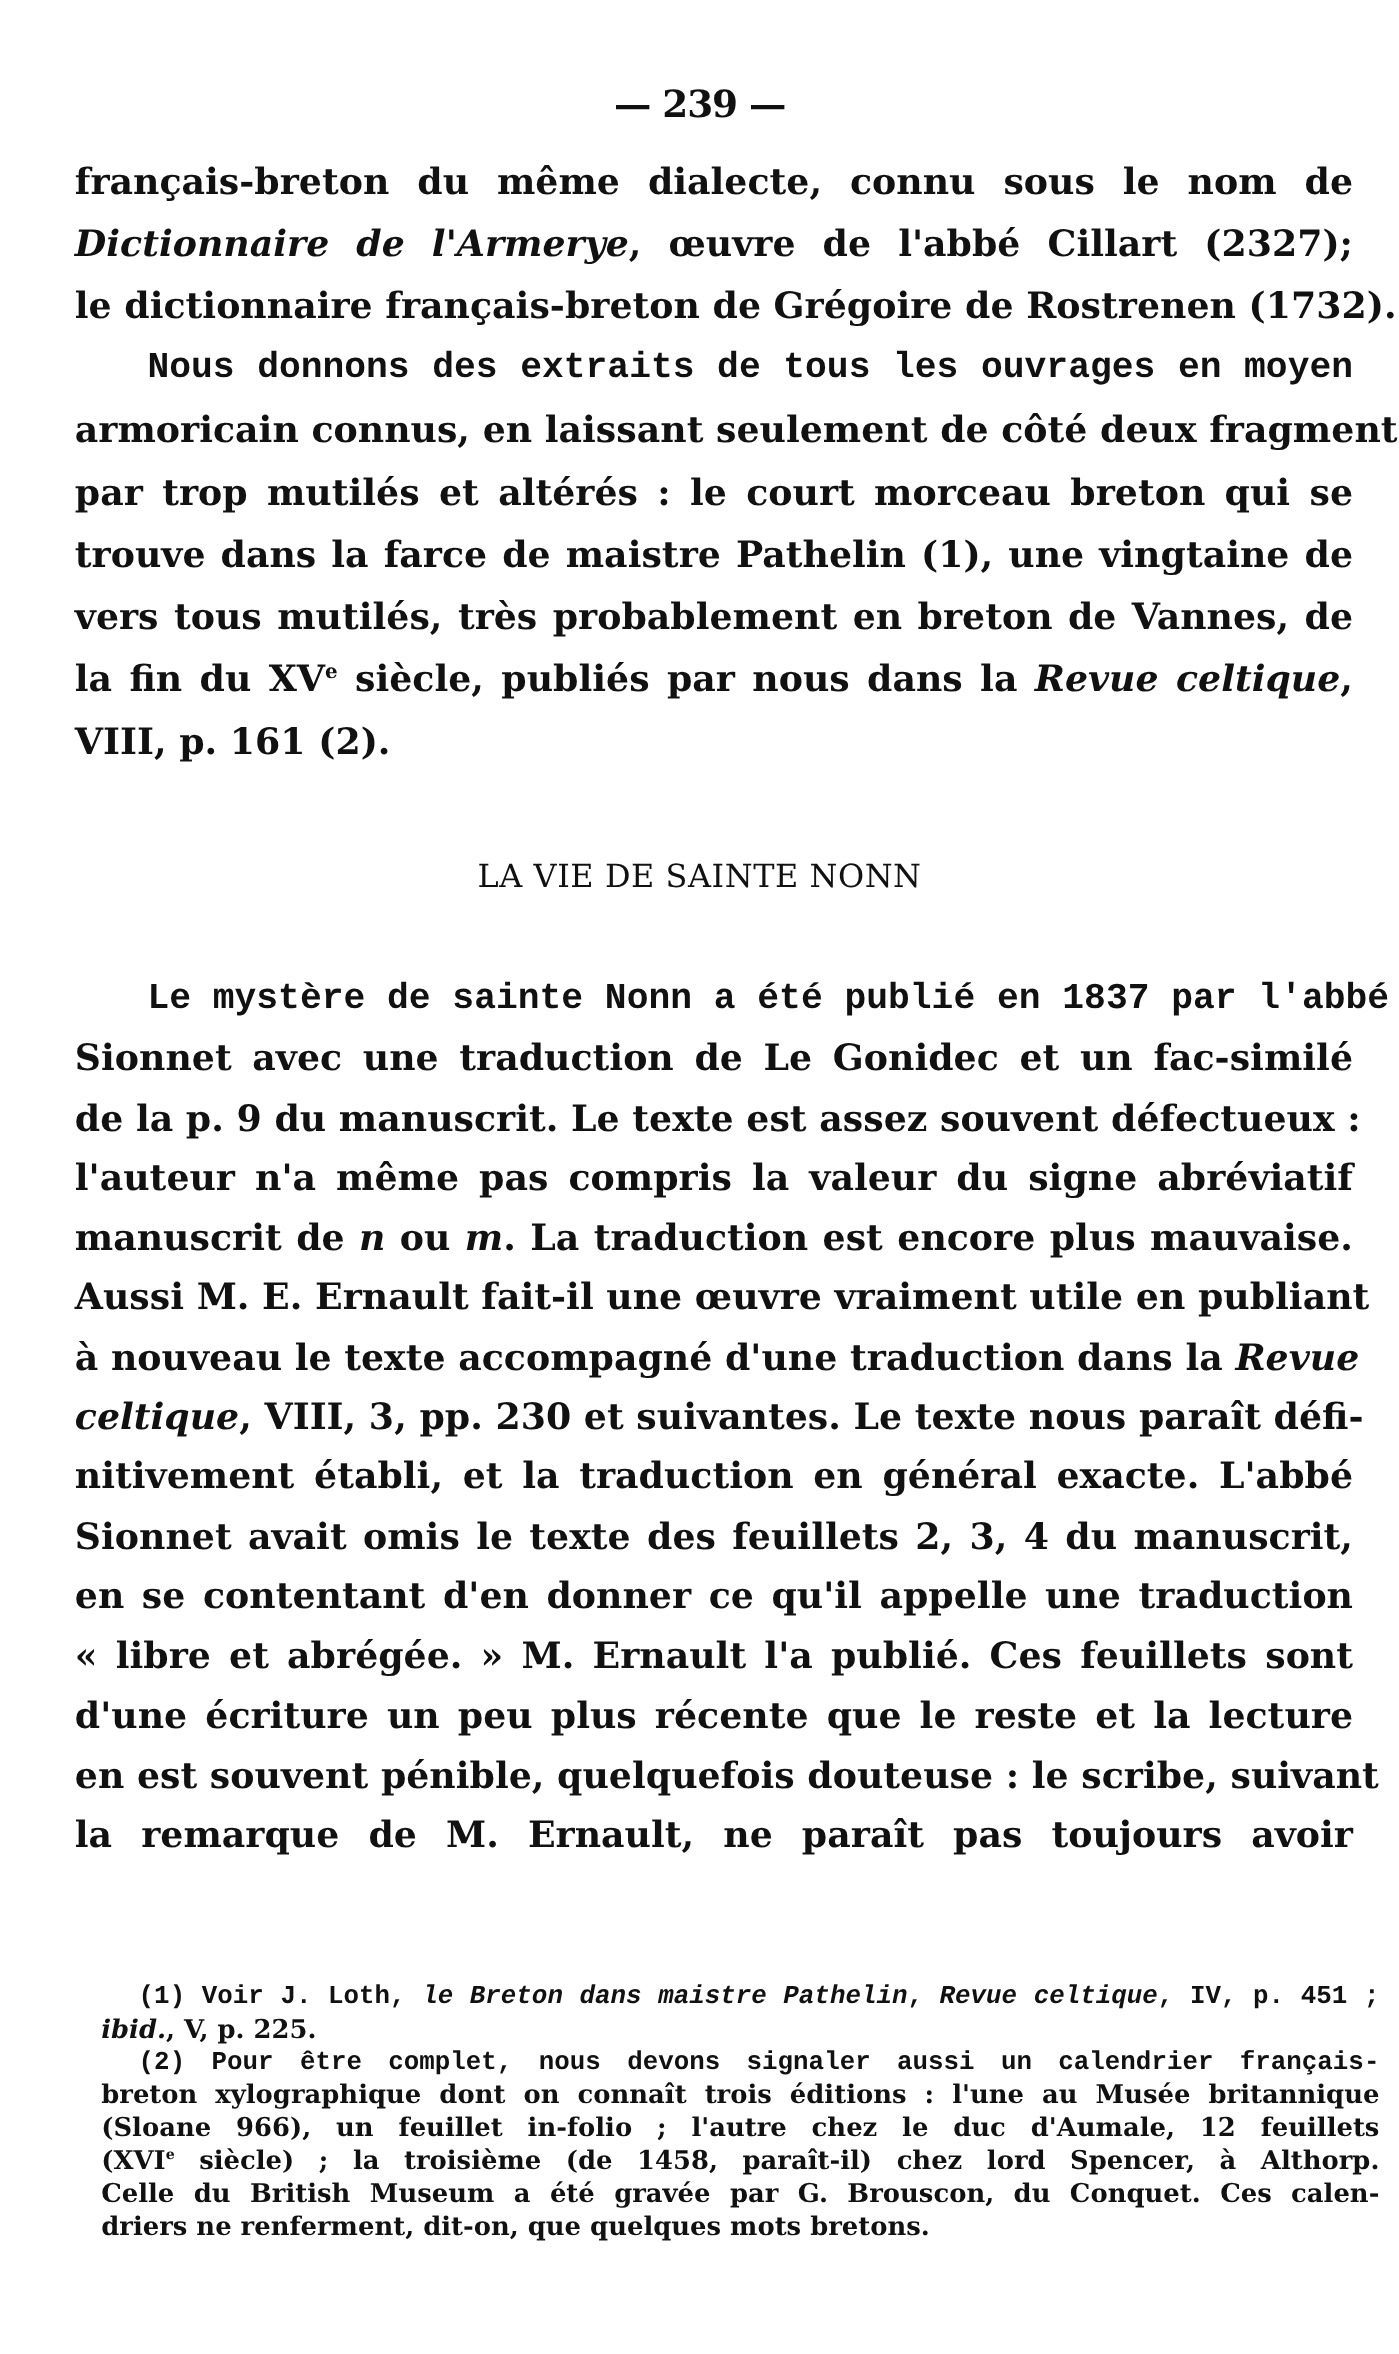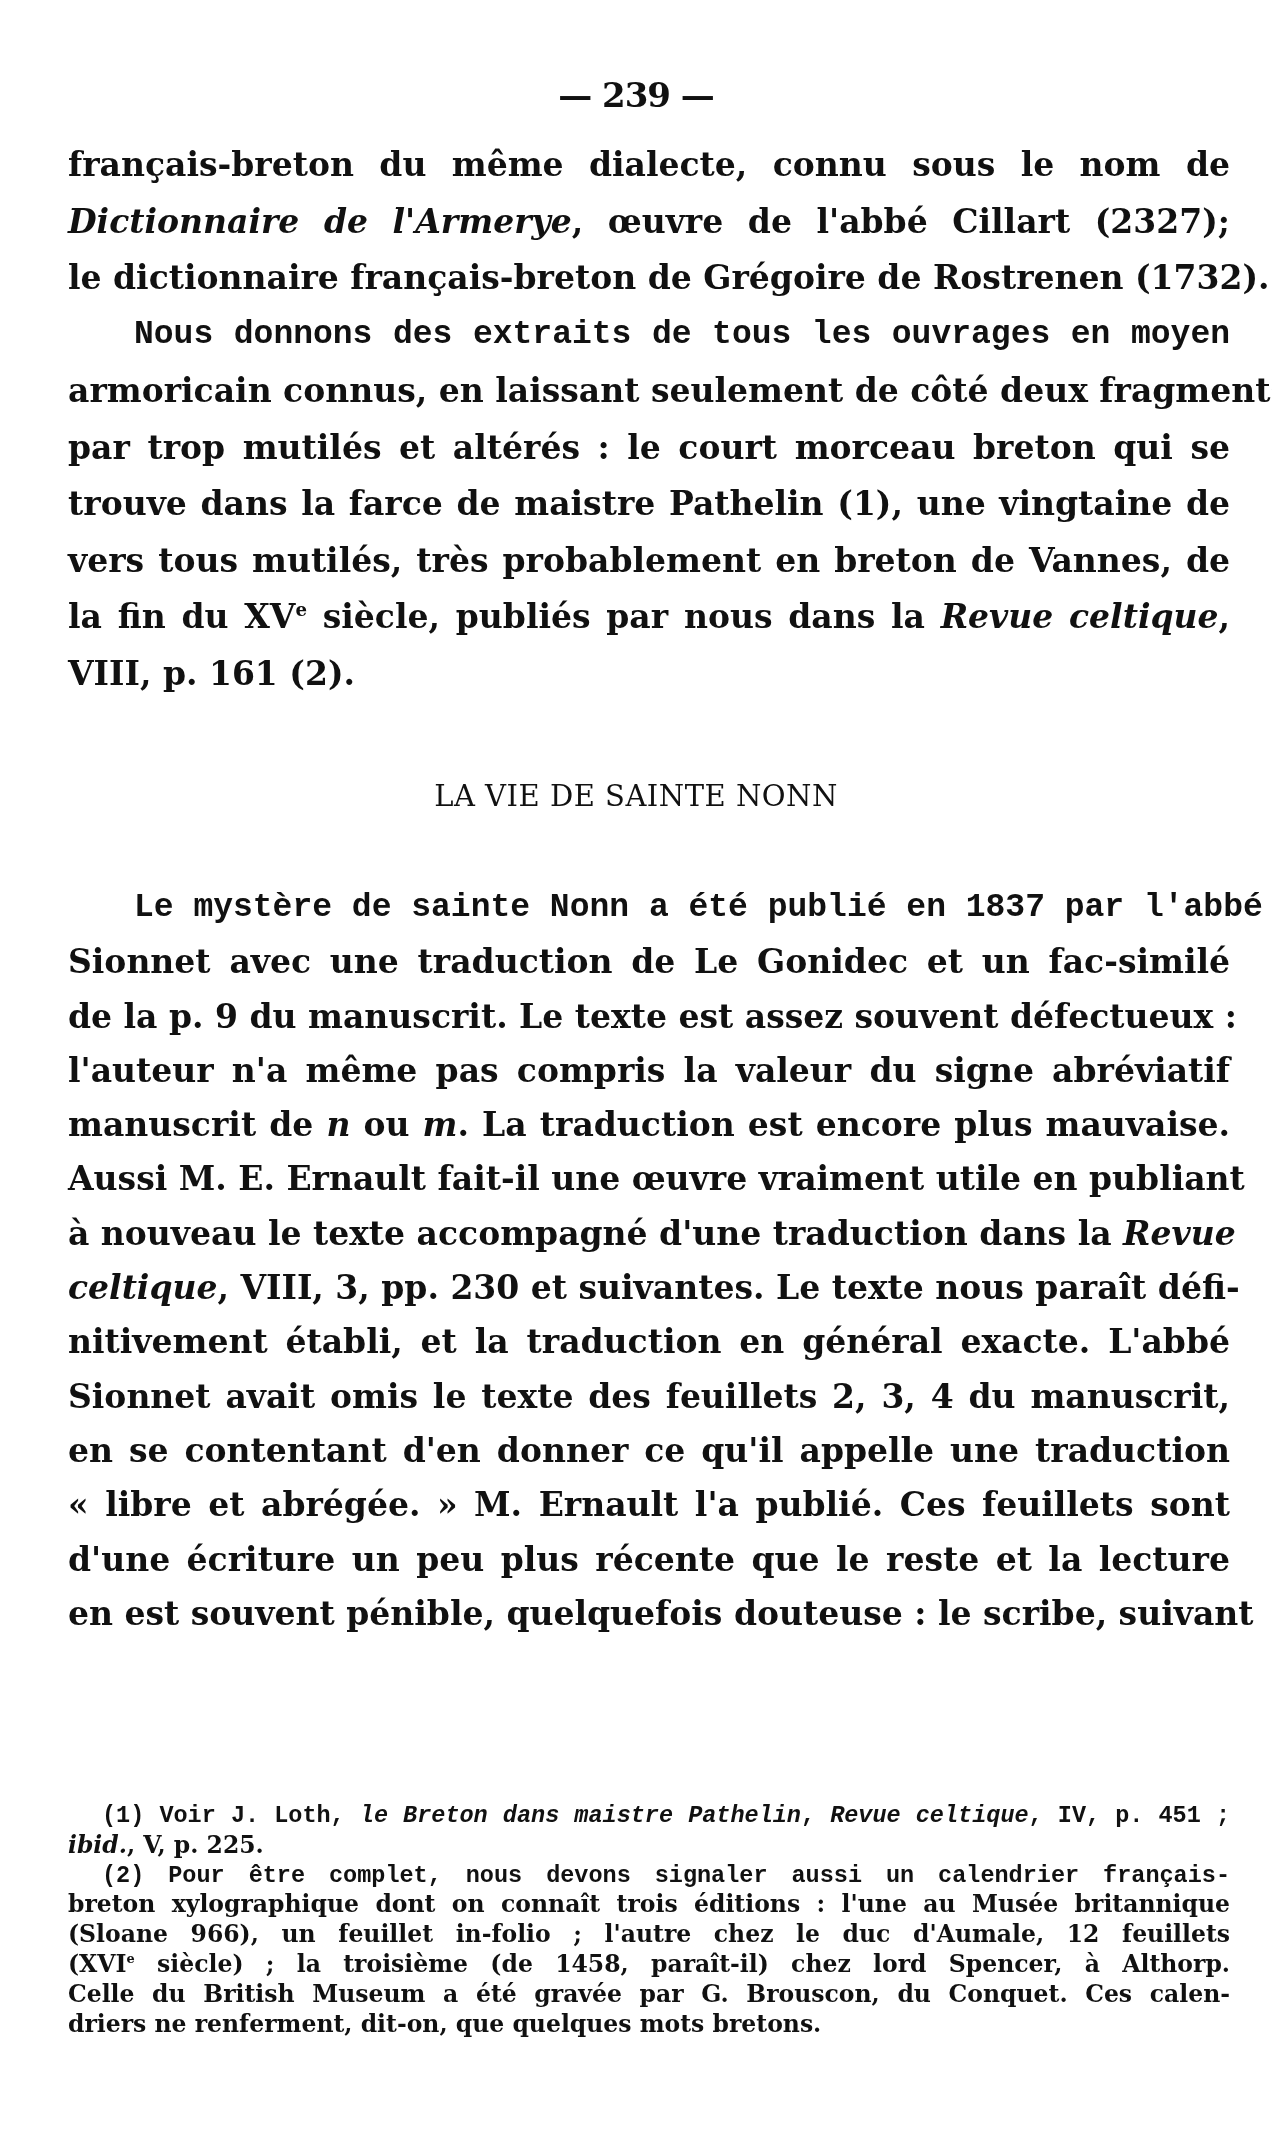--- a/index.html
+++ b/index.html
@@ -11,21 +11,21 @@
   .block { position: absolute; left: 68px; width: 1162px; }
   .line { display: block; white-space: nowrap; text-align: justify; text-align-last: justify;
           font-size: 33px; font-weight: bold; height: 56.5px; line-height: 56.5px; overflow: visible; }
   .line.last { text-align-last: left; }
   .line.indent { padding-left: 66px; box-sizing: border-box; font-family: Liberation Mono, monospace; }
   .p1 { top: 136px; }
   .heading { position: absolute; top: 778px; left: 0; width: 1272px; text-align: center;
              font-size: 29px; font-weight: normal; letter-spacing: 0.5px; }
   .p2 { top: 880px; }
   .p2 .line { height: 54.3px; line-height: 54.3px; }
-  .fn { top: 1800px; }
+  .fn { top: 1800px; margin-left: 24px; }
   .fn .line { font-size: 23.5px; height: 29.8px; line-height: 29.8px; }
   .fn .line.indent { padding-left: 34px; }
   i, .it { font-style: italic; }
   .sup { font-size: 0.55em; vertical-align: super; line-height: 0; }
 </style>
 </head>
 <body>
 
 <div class="page">
   <div class="page-number">— 239 —</div>
@@ -53,20 +53,21 @@
       <span class="line"><span>manuscrit de </span><span class="it">n</span><span> ou </span><span class="it">m</span><span>. La traduction est encore plus mauvaise.</span></span>
       <span class="line"><span>Aussi M. E. Ernault fait-il une œuvre vraiment utile en publiant</span></span>
       <span class="line"><span>à nouveau le texte accompagné d'une traduction dans la </span><span class="it">Revue</span></span>
       <span class="line"><span class="it">celtique</span><span>, VIII, 3, pp. 230 et suivantes. Le texte nous paraît défi-</span></span>
       <span class="line"><span>nitivement établi, et la traduction en général exacte. L'abbé</span></span>
       <span class="line"><span>Sionnet avait omis le texte des feuillets 2, 3, 4 du manuscrit,</span></span>
       <span class="line"><span>en se contentant d'en donner ce qu'il appelle une traduction</span></span>
       <span class="line"><span>« libre et abrégée. » M. Ernault l'a publié. Ces feuillets sont</span></span>
       <span class="line"><span>d'une écriture un peu plus récente que le reste et la lecture</span></span>
       <span class="line"><span>en est souvent pénible, quelquefois douteuse : le scribe, suivant</span></span>
+      <span class="line"><span>la remarque de M. Ernault, ne paraît pas toujours avoir</span></span>
     </div>
 
   <div class="block fn">
       <span class="line indent"><span>(1) Voir J. Loth, </span><span class="it">le Breton dans maistre Pathelin</span><span>, </span><span class="it">Revue celtique</span><span>, IV, p. 451 ;</span></span>
       <span class="line last"><span class="it">ibid.</span><span>, V, p. 225.</span></span>
       <span class="line indent"><span>(2) Pour être complet, nous devons signaler aussi un calendrier français-</span></span>
       <span class="line"><span>breton xylographique dont on connaît trois éditions : l'une au Musée britannique</span></span>
       <span class="line"><span>(Sloane 966), un feuillet in-folio ; l'autre chez le duc d'Aumale, 12 feuillets</span></span>
       <span class="line"><span>(XVI</span><span class="sup">e</span><span> siècle) ; la troisième (de 1458, paraît-il) chez lord Spencer, à Althorp.</span></span>
       <span class="line"><span>Celle du British Museum a été gravée par G. Brouscon, du Conquet. Ces calen-</span></span>

